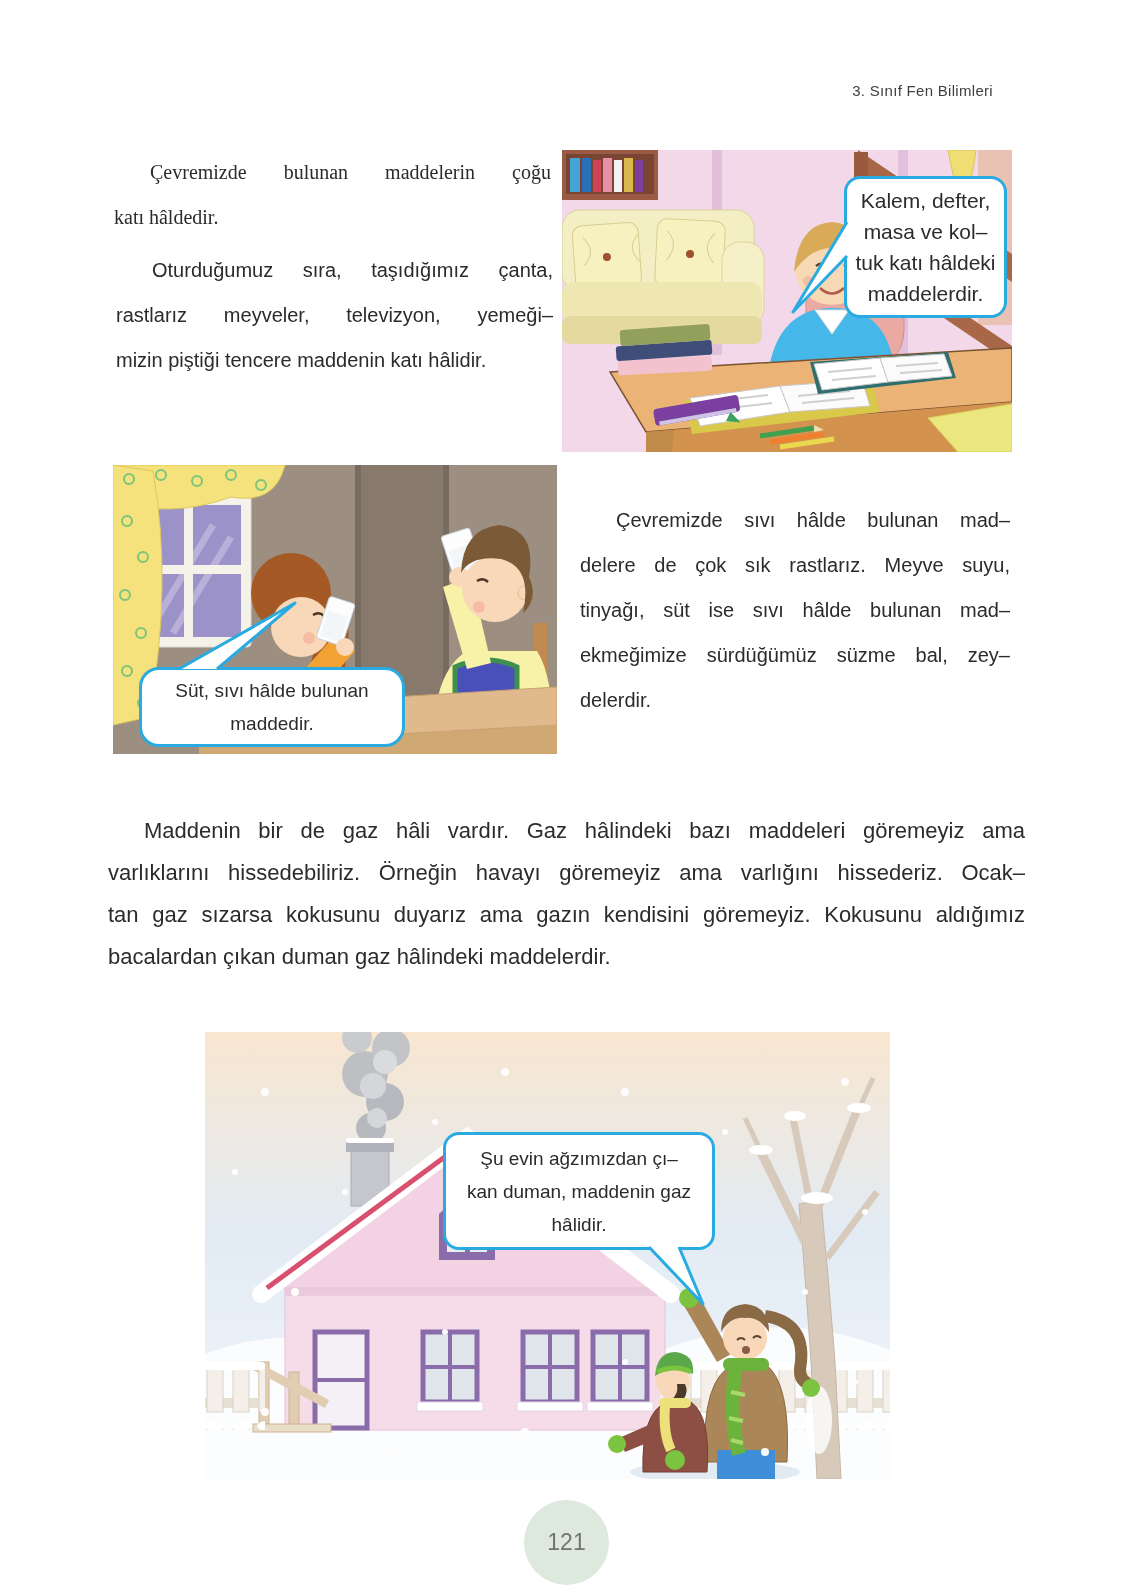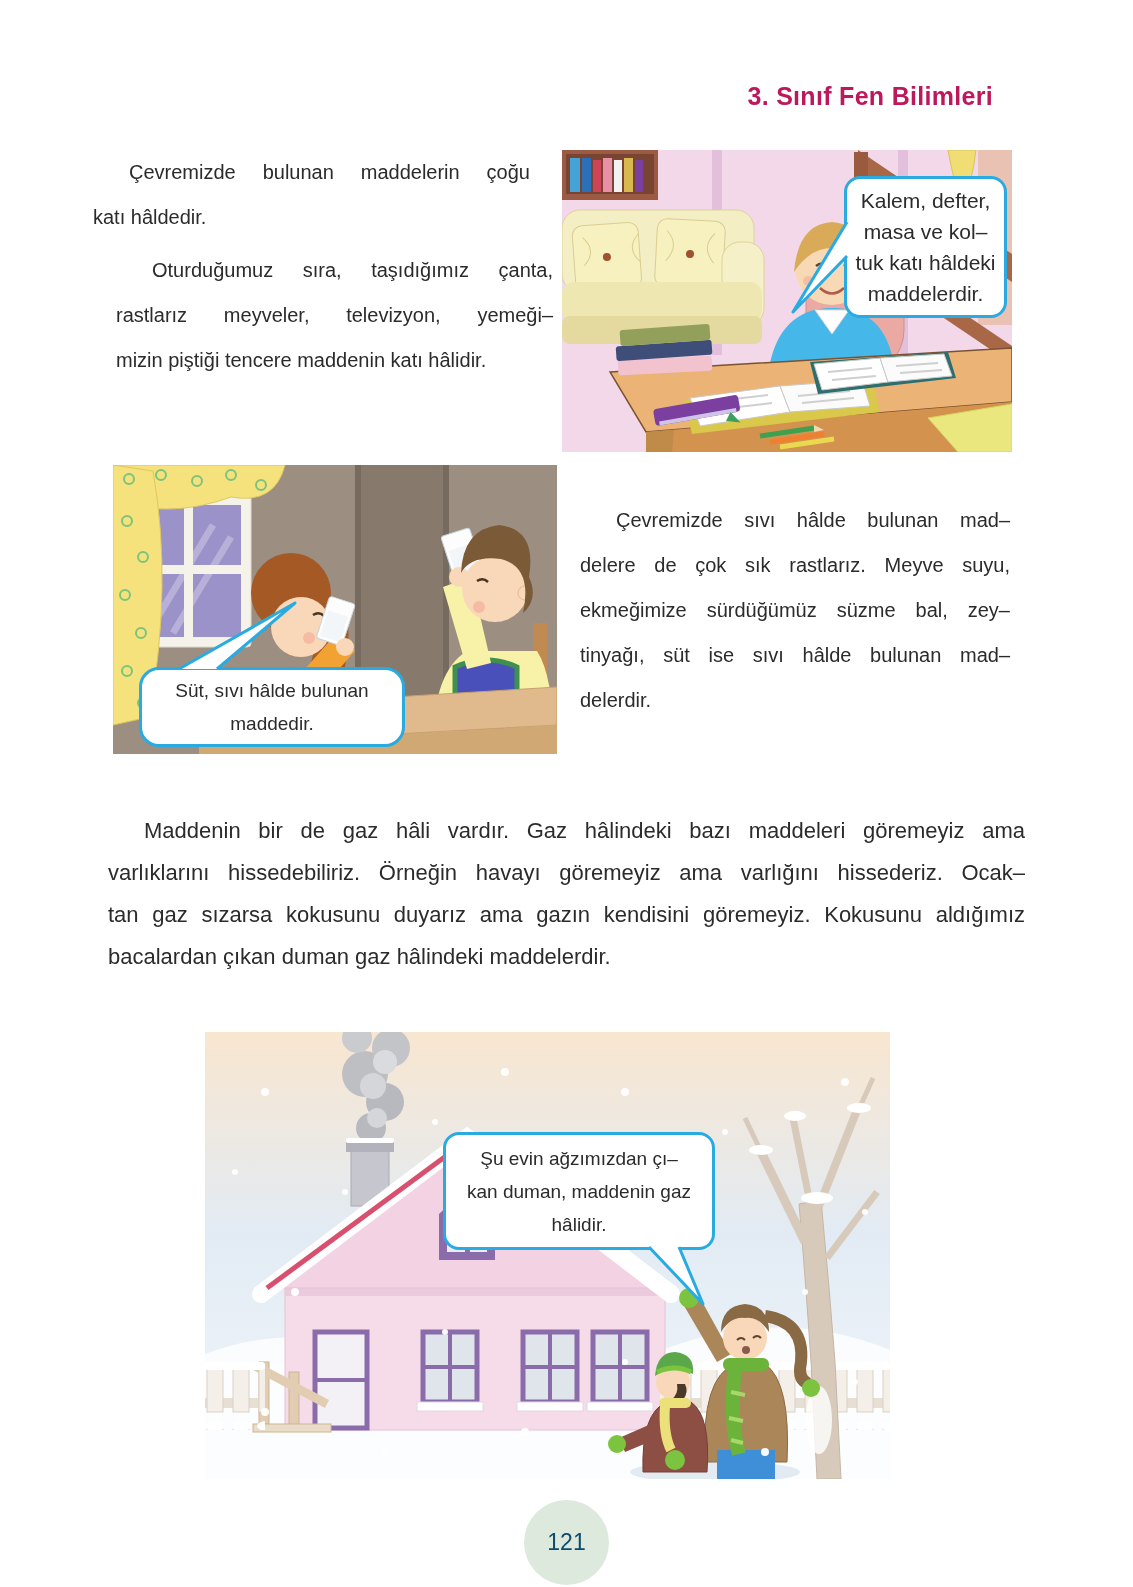--- a/index.html
+++ b/index.html
@@ -1,47 +1,47 @@
 <!DOCTYPE html>
 <html><head>
 <meta charset="utf-8">
 <style>
   html,body{margin:0;padding:0;background:#fff;}
   .page{position:relative;width:1133px;height:1587px;background:#ffffff;overflow:hidden;
         font-family:"Liberation Sans",sans-serif;color:#2b2b2b;}
-  .hdr{position:absolute;top:82px;right:140px;font-size:25px;letter-spacing:.3px;color:#be185d;font-weight:bold;}
+  .hdr{position:absolute;top:82px;right:140px;font-size:15px;letter-spacing:.3px;color:#404040;}
   .para{position:absolute;}
   .ln{display:block;text-align:justify;white-space:nowrap;}
   .jl{text-align-last:justify;}
   .ll{text-align-last:left;}
   .ind{padding-left:36px;}
   .p-cols .ln{font-size:20px;line-height:45px;height:45px;}
   .p-wide .ln{font-size:22px;line-height:42px;height:42px;}
   .illus{position:absolute;overflow:visible;}
   .illus svg.scene{display:block;width:100%;height:100%;}
   .bubble{position:absolute;background:#fff;border:3px solid #29abe2;border-radius:16px;
           display:flex;flex-direction:column;justify-content:center;text-align:center;
           box-sizing:border-box;z-index:3;}
   .bubble .bln{display:block;}
   .b1 .bln{font-size:21px;line-height:31px;}
   .b2 .bln{font-size:19px;line-height:33px;}
   .b3 .bln{font-size:19px;line-height:33px;}
   .tail{position:absolute;z-index:4;pointer-events:none;}
   .page-badge{position:absolute;left:524px;top:1500px;width:85px;height:85px;border-radius:50%;
               background:#dde9dd;display:flex;align-items:center;justify-content:center;
-              font-size:23px;color:#0c4a6e;z-index:2;}
+              font-size:23px;color:#737373;z-index:2;}
 </style>
 </head>
 <body>
 
 <div class="page">
 
   <div class="hdr">3. Sınıf Fen Bilimleri</div>
 
-  <div class="para p-cols" style="left:93px;top:150px;width:437px;">
+  <div class="para p-cols" style="left:114px;top:150px;width:437px;font-family:Liberation Serif, serif;">
     <span class="ln jl ind">Çevremizde bulunan maddelerin çoğu</span>
     <span class="ln ll">katı hâldedir.</span>
   </div>
 
   <div class="para p-cols" style="left:116px;top:248px;width:437px;">
     <span class="ln jl ind">Oturduğumuz sıra, taşıdığımız çanta,</span>
     <span class="ln jl">rastlarız meyveler, televizyon, yemeği–</span>
     <span class="ln ll">mizin piştiği tencere maddenin katı hâlidir.</span>
   </div>
 
@@ -222,22 +222,22 @@
       <span class="bln">maddedir.</span>
     </div>
     <svg class="tail" style="left:60px;top:132px;" width="130" height="75">
       <path d="M6,72 L122,6 L44,72" fill="#ffffff" stroke="#29abe2" stroke-width="3" stroke-linejoin="round"></path>
     </svg>
   </div>
 
   <div class="para p-cols" style="left:580px;top:498px;width:430px;">
     <span class="ln jl ind">Çevremizde sıvı hâlde bulunan mad–</span>
     <span class="ln jl">delere de çok sık rastlarız. Meyve suyu,</span>
+    <span class="ln jl">tinyağı, süt ise sıvı hâlde bulunan mad–</span>
     <span class="ln jl">ekmeğimize sürdüğümüz süzme bal, zey–</span>
-    <span class="ln jl">tinyağı, süt ise sıvı hâlde bulunan mad–</span>
     <span class="ln ll">delerdir.</span>
   </div>
 
   <div class="para p-wide" style="left:108px;top:810px;width:917px;">
     <span class="ln jl ind">Maddenin bir de gaz hâli vardır. Gaz hâlindeki bazı maddeleri göremeyiz ama</span>
     <span class="ln jl">varlıklarını hissedebiliriz. Örneğin havayı göremeyiz ama varlığını hissederiz. Ocak–</span>
     <span class="ln jl">tan gaz sızarsa kokusunu duyarız ama gazın kendisini göremeyiz. Kokusunu aldığımız</span>
     <span class="ln ll">bacalardan çıkan duman gaz hâlindeki maddelerdir.</span>
   </div>
 

